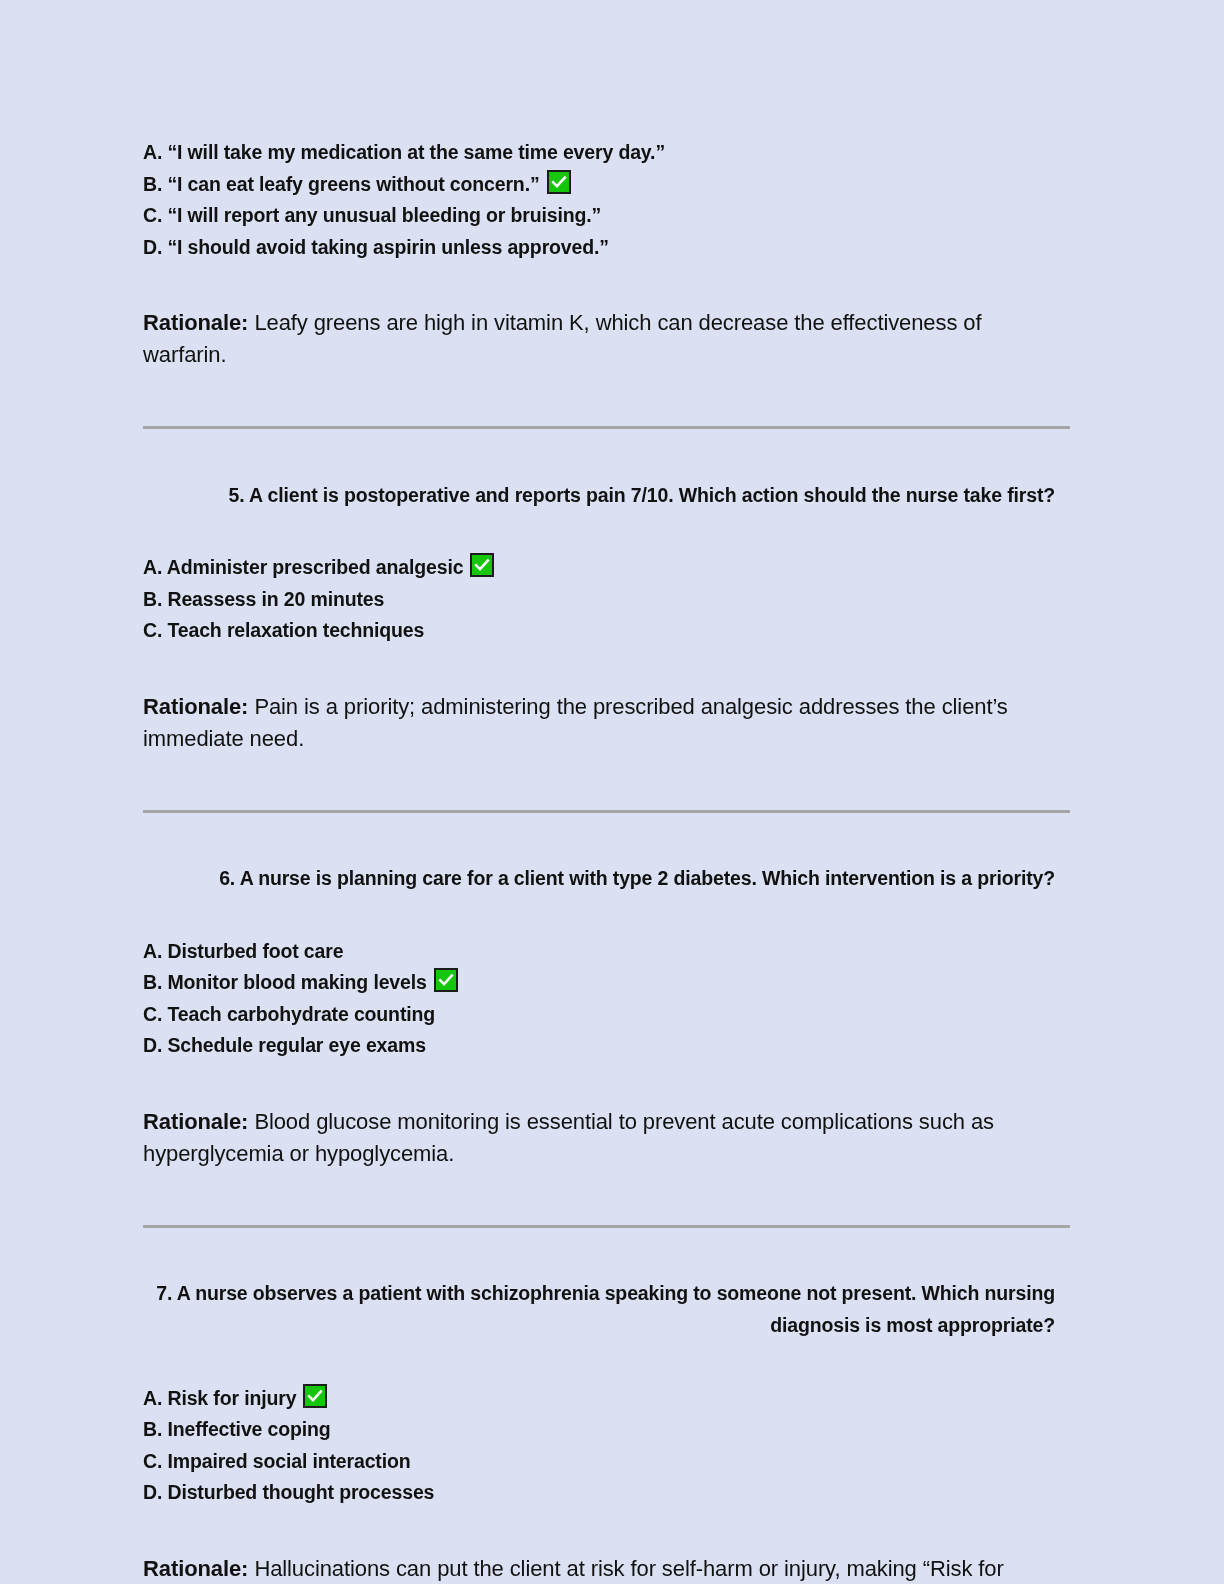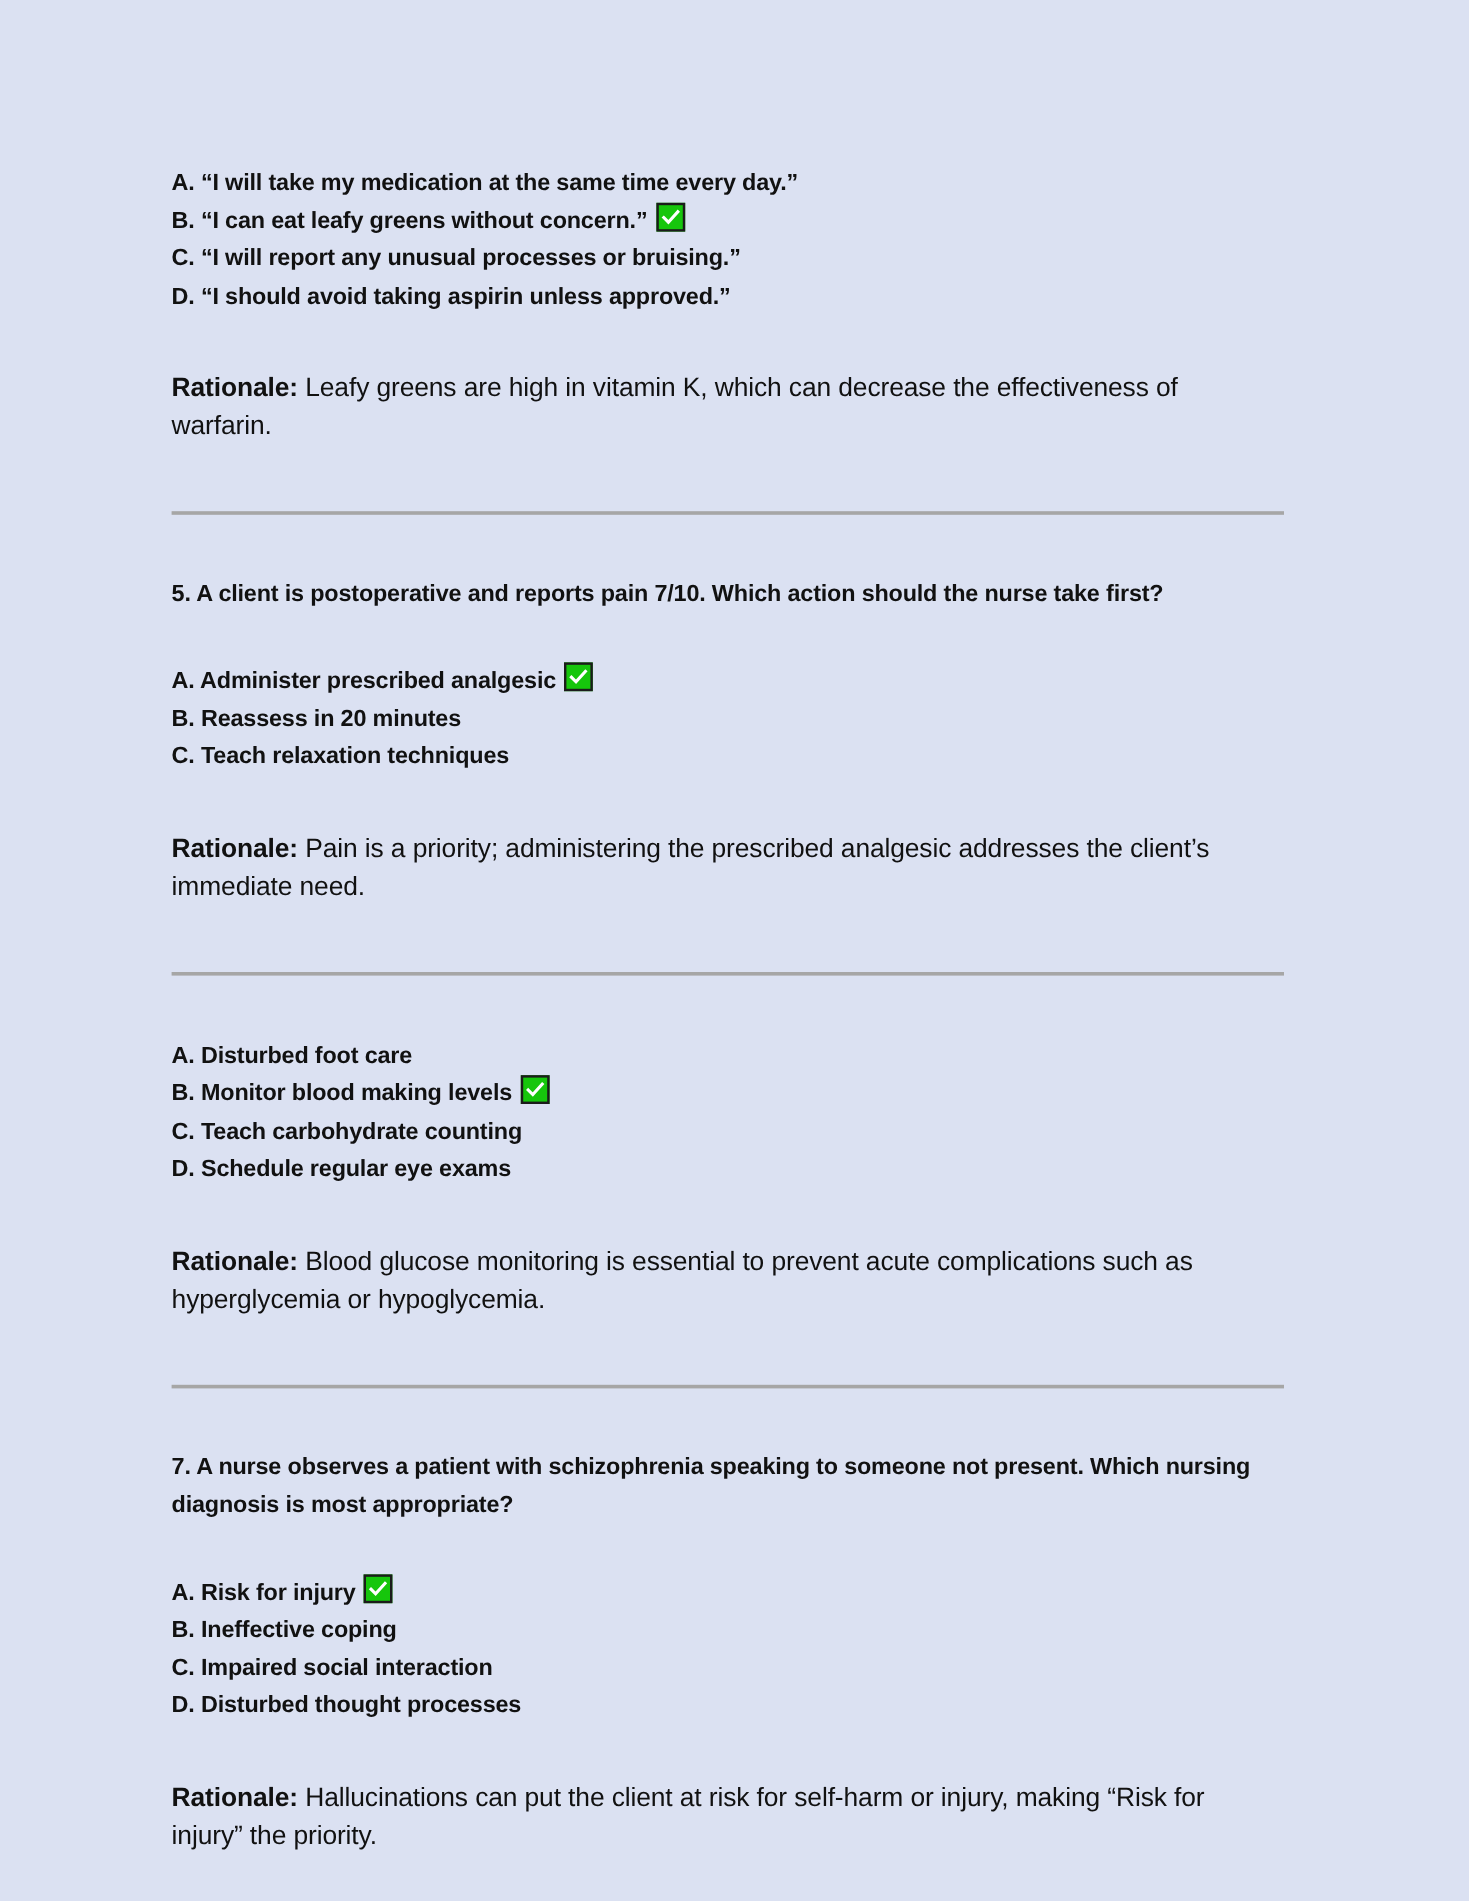--- a/index.html
+++ b/index.html
@@ -59,20 +59,21 @@
   }
   .rationale .lead {
     font-weight: bold;
   }
   .question {
     font-size: 19.5px;
     font-weight: bold;
     line-height: 32px;
     letter-spacing: -0.15px;
     max-width: 912px;
+    text-align: right;
   }
   .divider {
     border: none;
     border-top: 3px solid #a6a6a6;
     margin: 0;
     width: 927px;
   }
   .sp-opts-to-rat { height: 22px; }
   .sp-rat-to-div  { height: 33px; }
   .sp-div-to-q    { height: 30px; }
@@ -81,21 +82,21 @@
 </head>
 <body>
 
 <div class="page">
 
   <div class="options">
       <div class="option"><span>A. “I will take my medication at the same time every day.”</span></div>
       <div class="option"><span>B. “I can eat leafy greens without concern.”</span><span class="badge"><svg viewBox="0 0 24 24" aria-hidden="true">
             <path d="M5 12.4 L9.6 17 L19 6.6" fill="none" stroke="#ffffff" stroke-width="3.1" stroke-linecap="square" stroke-linejoin="miter"></path>
           </svg></span></div>
-      <div class="option"><span>C. “I will report any unusual processes or bruising.”</span></div>
+      <div class="option"><span>C. “I will report any unusual bleeding or bruising.”</span></div>
       <div class="option"><span>D. “I should avoid taking aspirin unless approved.”</span></div>
     </div>
   <div class="sp-opts-to-rat"></div>
   <p class="rationale">
     <span class="lead">Rationale:</span>
     <span>Leafy greens are high in vitamin K, which can decrease the effectiveness of warfarin.</span>
   </p>
   <div class="sp-rat-to-div"></div>
   <hr class="divider">
   <div class="sp-div-to-q"></div>
@@ -111,20 +112,21 @@
     </div>
   <div class="sp-opts-to-rat"></div>
   <p class="rationale">
     <span class="lead">Rationale:</span>
     <span>Pain is a priority; administering the prescribed analgesic addresses the client’s immediate need.</span>
   </p>
   <div class="sp-rat-to-div"></div>
   <hr class="divider">
   <div class="sp-div-to-q"></div>
 
+  <p class="question">6. A nurse is planning care for a client with type 2 diabetes. Which intervention is a priority?</p>
   <div class="sp-q-to-opts"></div>
   <div class="options">
       <div class="option"><span>A. Disturbed foot care</span></div>
       <div class="option"><span>B. Monitor blood making levels</span><span class="badge"><svg viewBox="0 0 24 24" aria-hidden="true">
             <path d="M5 12.4 L9.6 17 L19 6.6" fill="none" stroke="#ffffff" stroke-width="3.1" stroke-linecap="square" stroke-linejoin="miter"></path>
           </svg></span></div>
       <div class="option"><span>C. Teach carbohydrate counting</span></div>
       <div class="option"><span>D. Schedule regular eye exams</span></div>
     </div>
   <div class="sp-opts-to-rat"></div>

